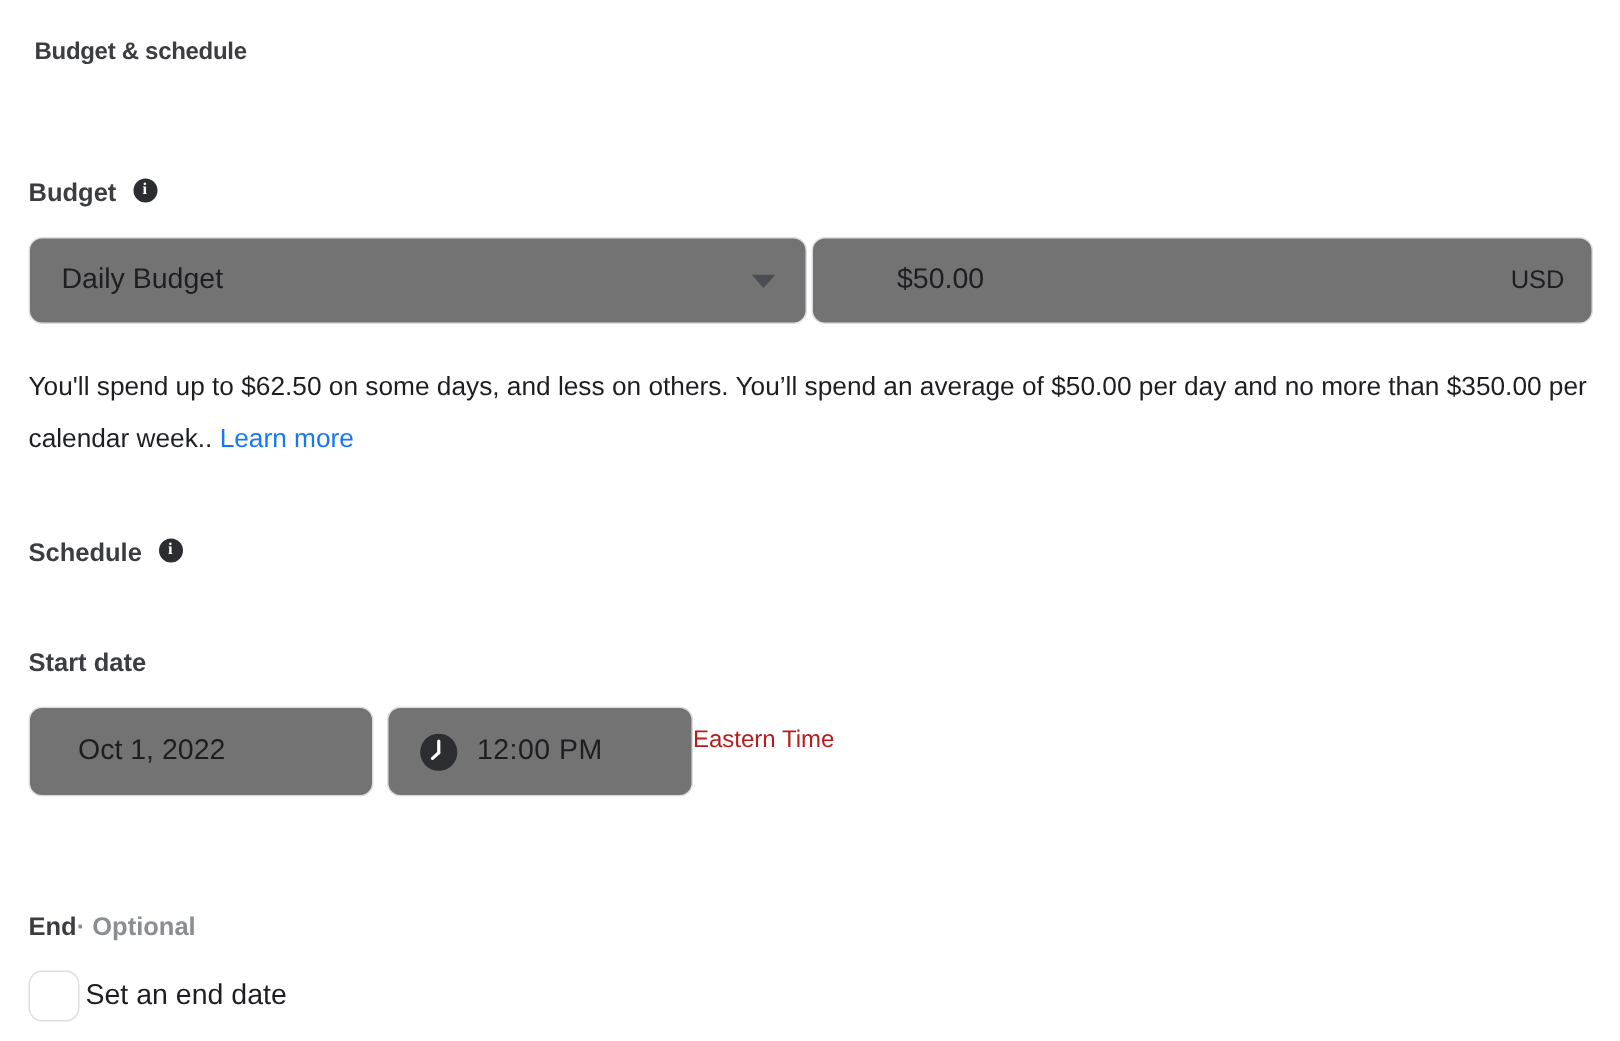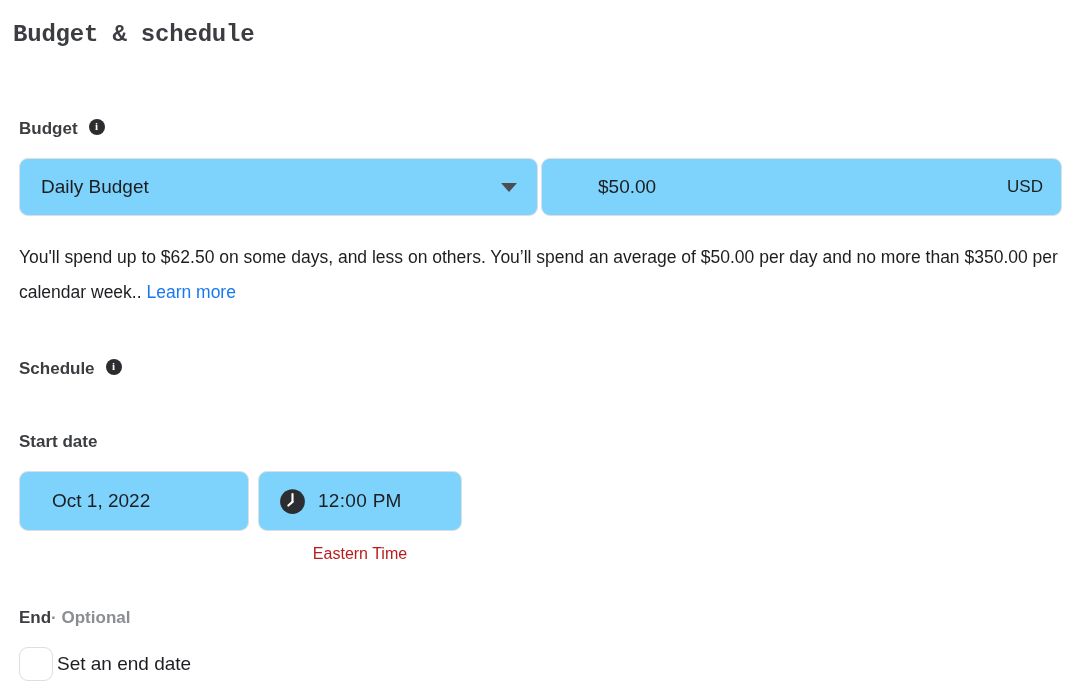--- a/index.html
+++ b/index.html
@@ -19,28 +19,27 @@
   .page {
     position: relative;
     width: 1080px;
     height: 694px;
     padding: 0;
   }
 
   
   .section-title {
     position: absolute;
-    left: 13px;
+    left: 23px;
     top: 20px;
-    font-size: 24px;
+    font-size: 16px;
     font-weight: bold;
     color: #3b3d41;
     letter-spacing: -0.2px;
     line-height: 30px;
-    font-family: Liberation Mono, monospace;
   }
 
   
   .sub-label {
     position: absolute;
     display: flex;
     align-items: flex-start;
     gap: 11px;
     font-size: 17px;
     font-weight: bold;
@@ -72,21 +71,21 @@
   
   .budget-row {
     position: absolute;
     left: 19px;
     top: 158px;
     display: flex;
     gap: 3px;
   }
   .field {
     box-sizing: border-box;
-    background: #7dd3fc;
+    background: #737373;
     border: 1px solid #dddfe2;
     border-radius: 9px;
     height: 58px;
     display: flex;
     align-items: center;
   }
   .budget-type {
     width: 519px;
     padding: 0 17px 0 21px;
     justify-content: space-between;
@@ -158,22 +157,21 @@
     height: 60px;
     padding: 0 32px;
     cursor: pointer;
   }
   .date-field-text {
     font-size: 19px;
     color: #1c1e21;
   }
   .time-block {
     display: flex;
-    flex-direction: column;
-    align-items: center;
+    flex-direction: row;
   }
   .time-field {
     width: 204px;
     height: 60px;
     padding: 0 20px;
     gap: 12px;
     cursor: pointer;
     box-sizing: border-box;
   }
   .clock-icon {

